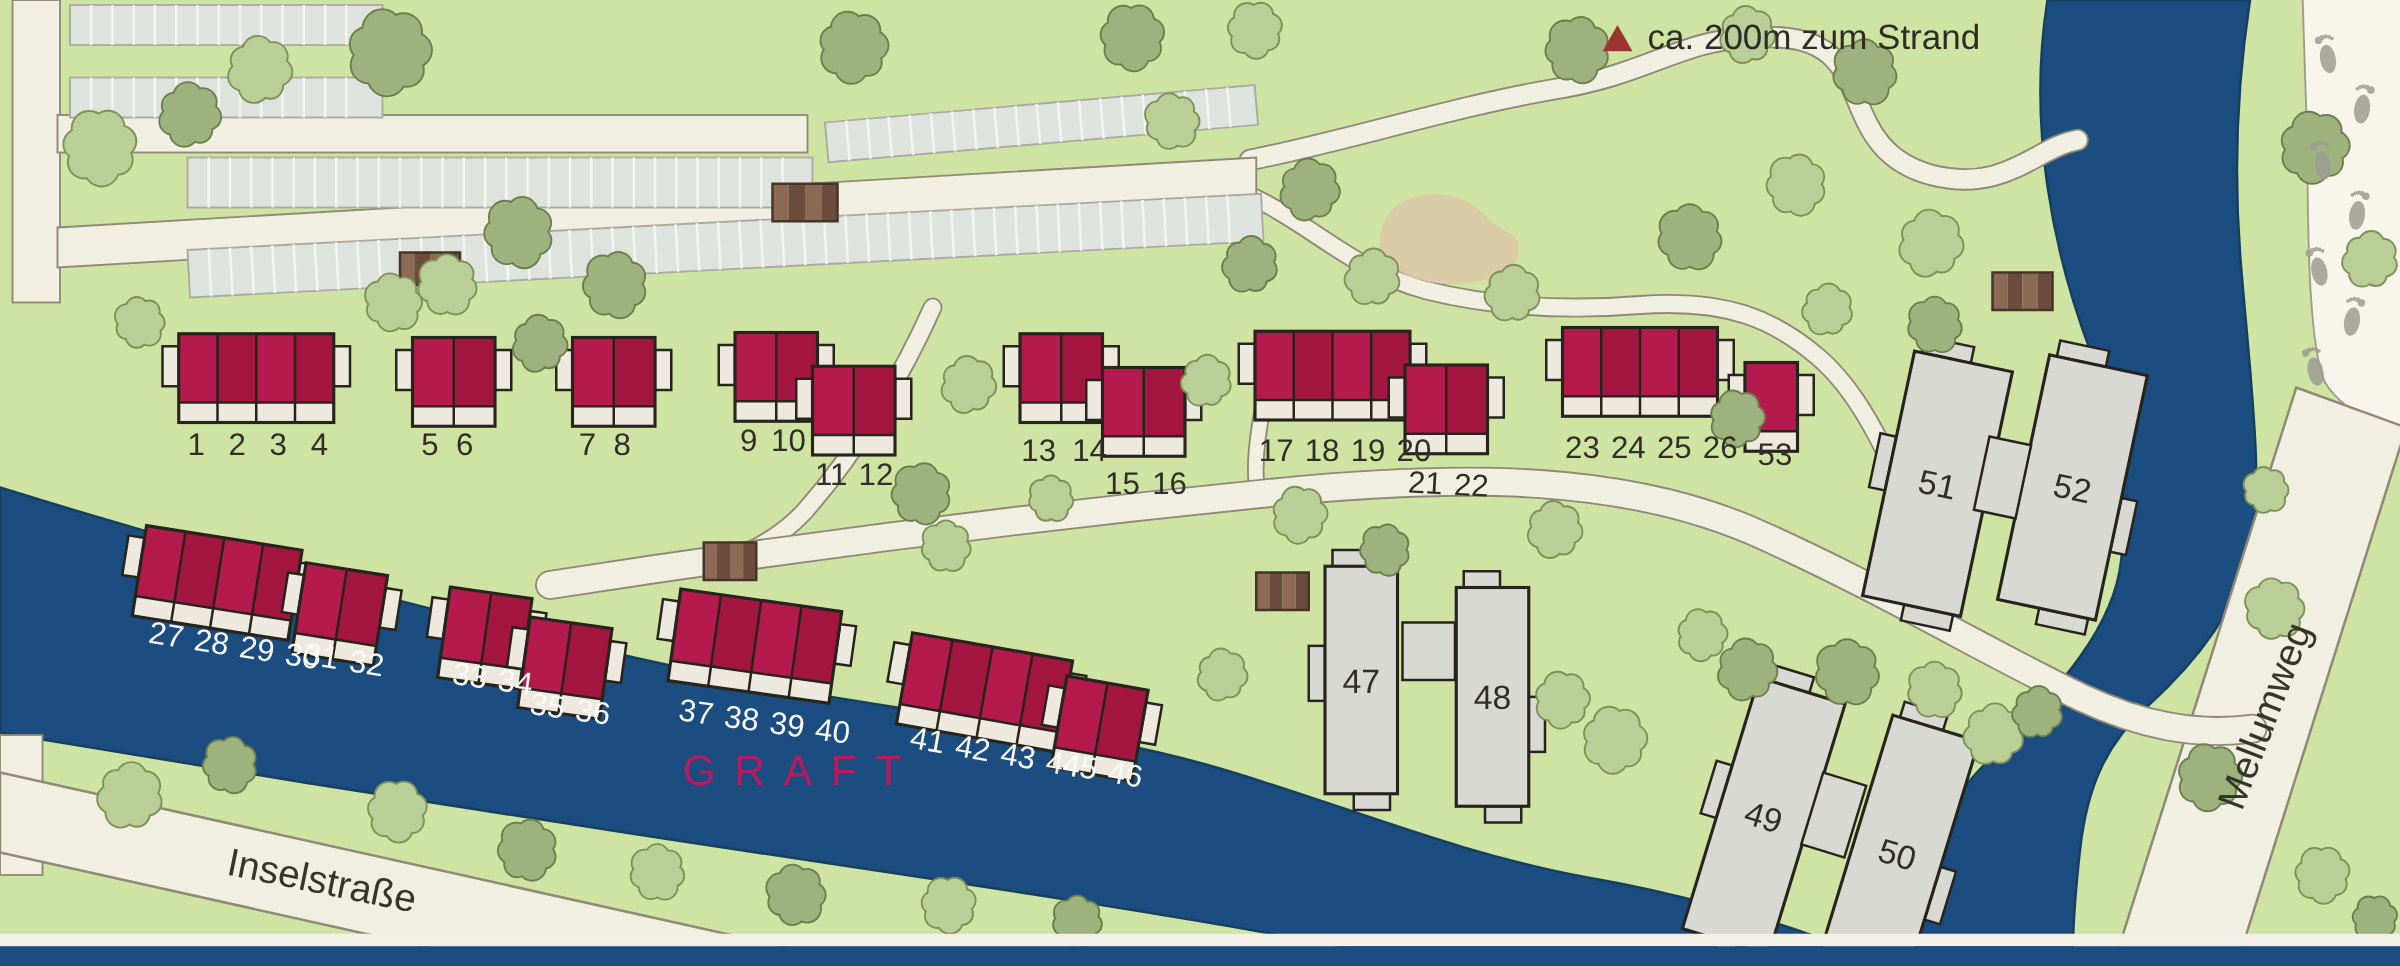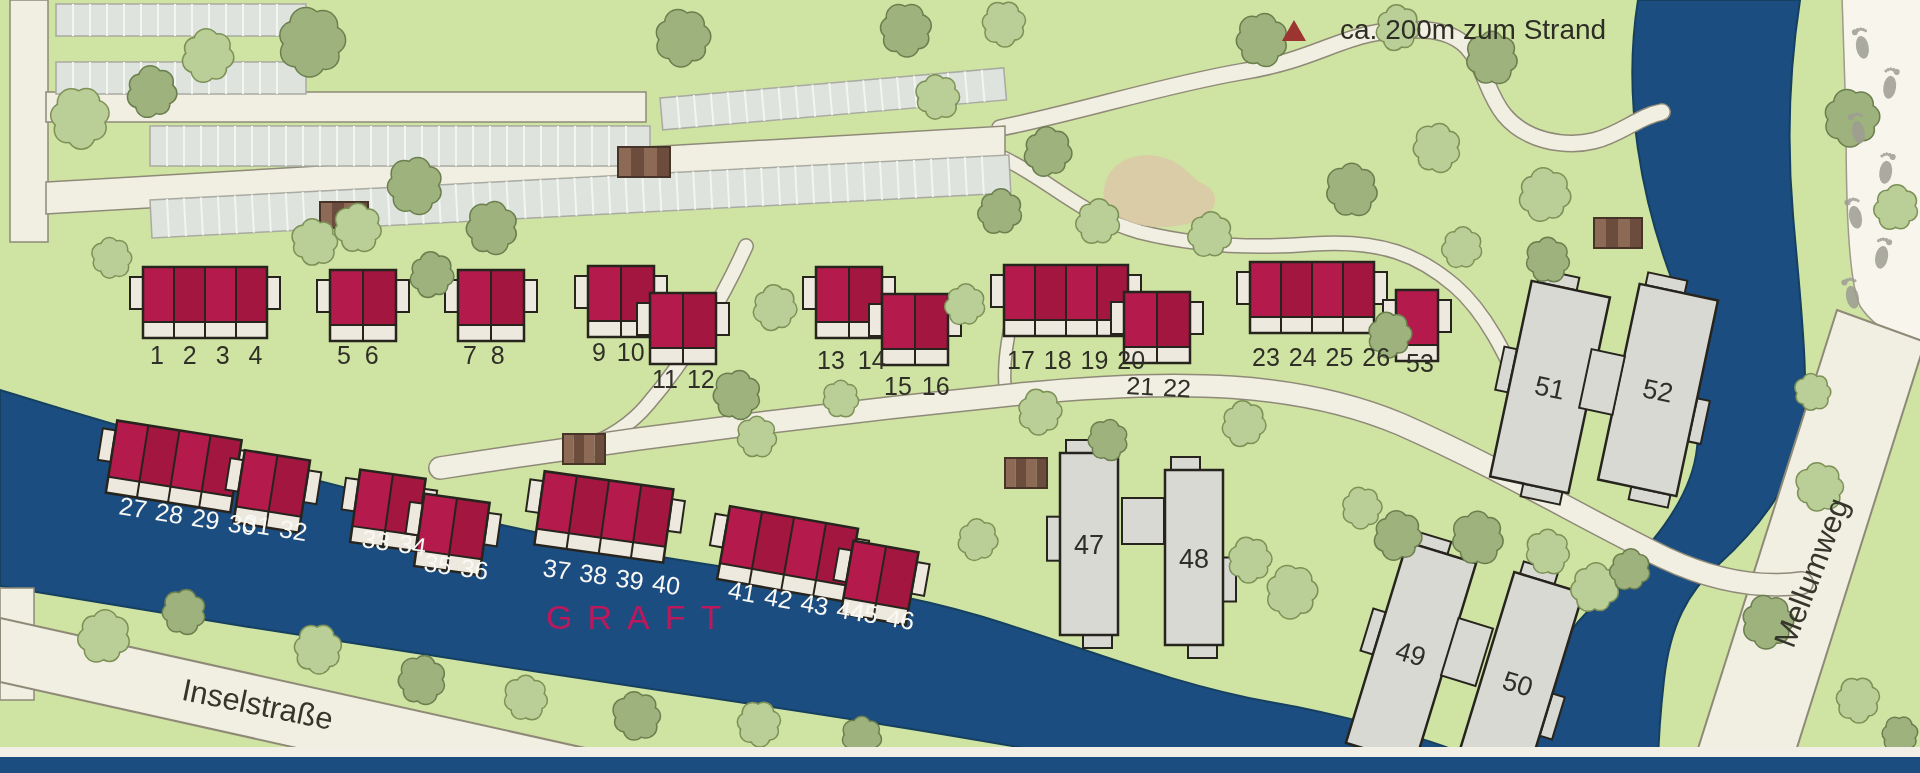--- a/index.html
+++ b/index.html
@@ -8,21 +8,21 @@
   .stage svg{position:absolute;left:0;top:0;}
   .overlay-label{position:absolute;white-space:nowrap;pointer-events:none;}
   #lbl-graft{left:546px;top:598px;font-size:34px;letter-spacing:15px;color:#be185d;}
   #lbl-insel{left:186px;top:672px;font-size:31px;color:#35352c;
              transform:rotate(11.5deg);transform-origin:0 0;}
   #lbl-mellum{left:1784px;top:628px;font-size:31px;color:#35352c;
               transform:rotate(-69deg);transform-origin:0 50%;}
   #legend{position:absolute;left:1282px;top:14px;display:flex;align-items:center;gap:12px;}
   #legend .tri{width:0;height:0;border-left:12px solid transparent;
                border-right:12px solid transparent;border-bottom:21px solid #9c3532;}
-  #legend .txt{font-size:28px;color:#2d2d26;margin-left:22px;}
+  #legend .txt{font-size:28px;color:#2d2d26;}
 </style>
 </head>
 <body>
 
 <div class="stage">
   <svg id="map" width="1920" height="773" viewBox="0 0 1920 773">
       <rect x="0" y="0" width="1920" height="773" fill="#cfe3a2"></rect>
       <path d="M 0,390 C 200,452 420,510 620,550 C 780,578 880,586 980,616 C 1080,646 1170,684 1270,702 C 1335,713 1425,737 1472,757 L 1505,773 L 1100,762 C 900,724 700,697 500,666 C 340,642 160,613 0,586 Z" fill="#1c4d80" stroke="#16405f" stroke-width="2"></path>
       <path d="M 1638,0 C 1622,100 1642,200 1672,280 C 1696,345 1703,400 1697,448 C 1690,515 1625,570 1578,622 C 1548,658 1530,715 1528,773 L 1658,773 C 1658,745 1660,715 1664,680 C 1670,625 1688,592 1718,565 C 1750,536 1786,496 1800,445 C 1812,395 1800,300 1793,215 C 1786,135 1790,65 1800,0 Z" fill="#1c4d80" stroke="#16405f" stroke-width="2"></path>
       <path d="M 1842,-4 L 1924,-4 L 1924,358 C 1900,340 1872,326 1860,306 C 1848,280 1846,200 1846,120 Z" fill="#f7f5ec" stroke="#a09a8c" stroke-width="1.5"></path>

